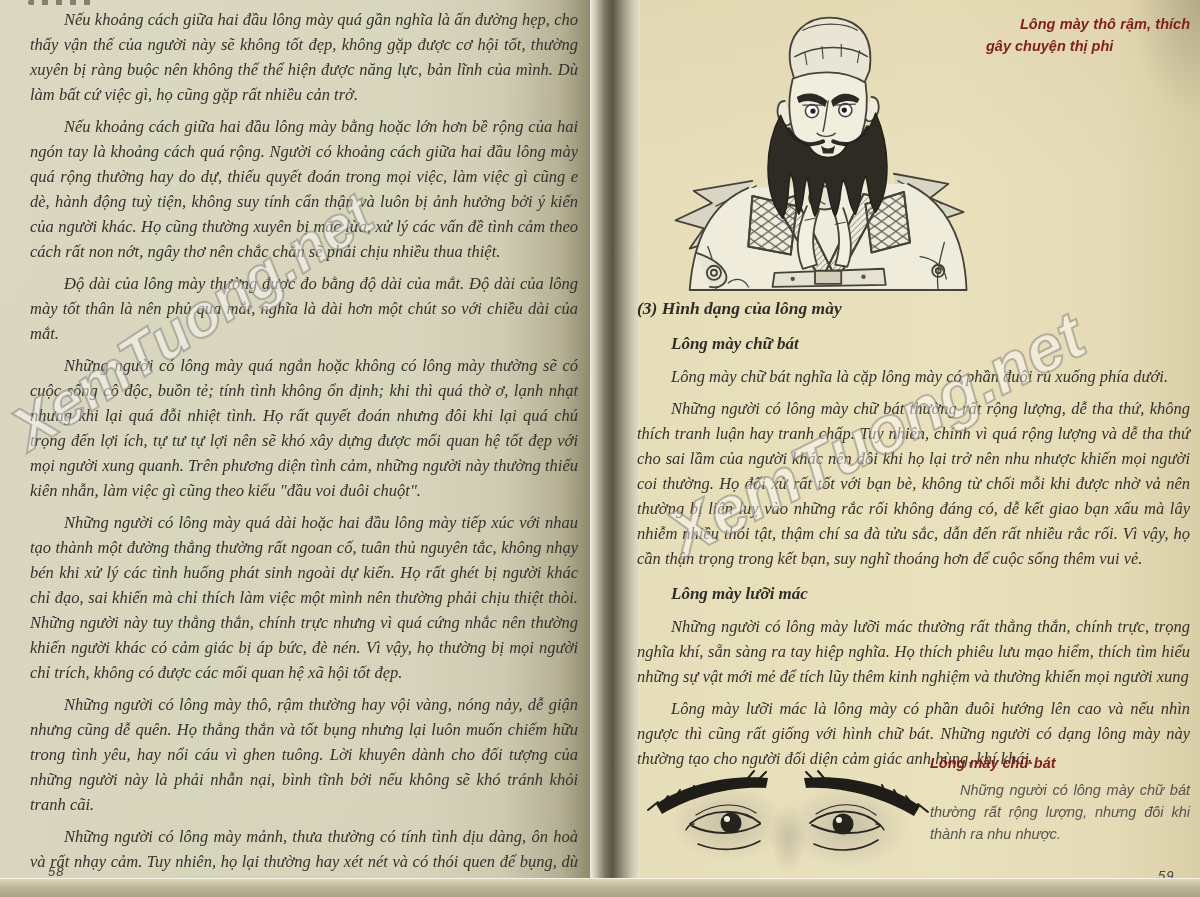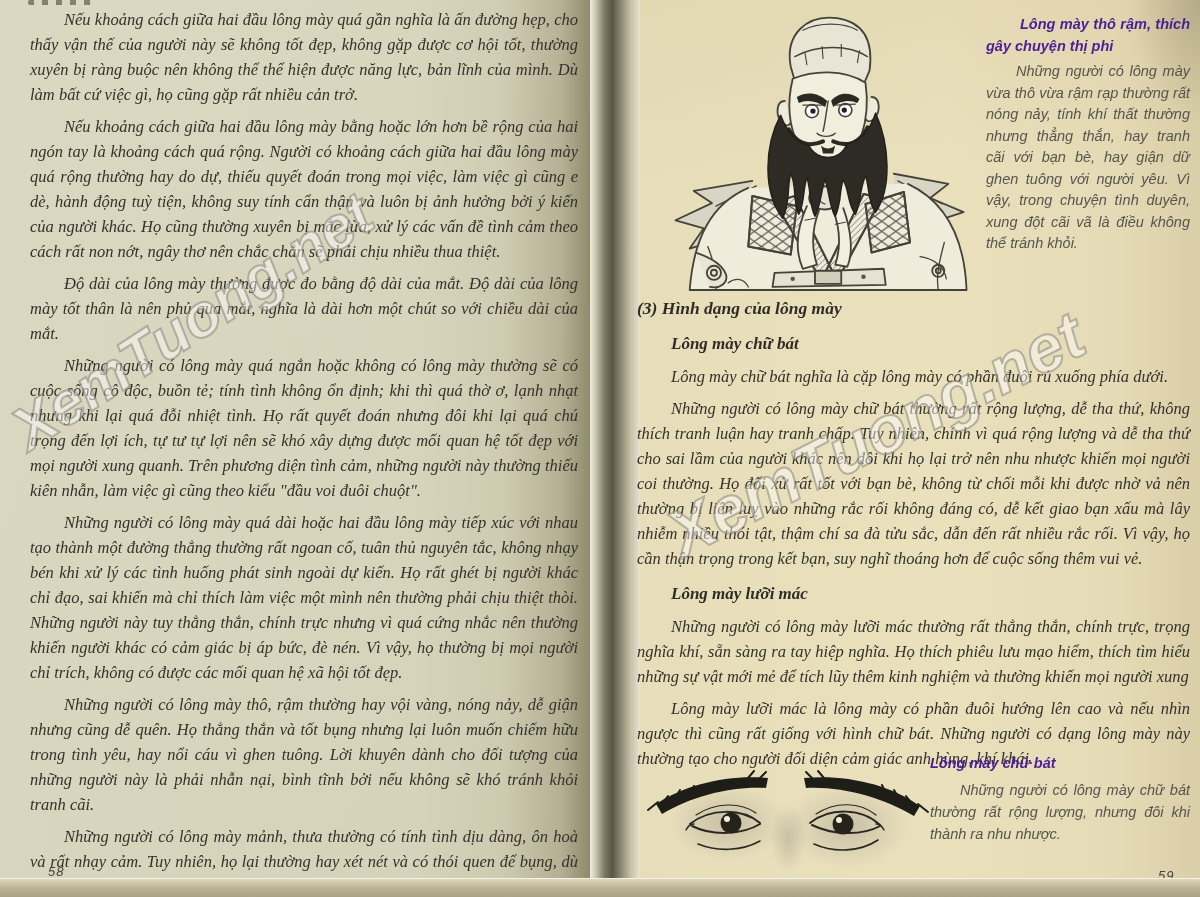--- a/index.html
+++ b/index.html
@@ -44,21 +44,21 @@
   .ltext{position:absolute;left:30px;top:7px;width:548px;}
   .rtext{position:absolute;left:637px;top:292px;width:553px;}
   h2.sec{font-size:17.5px;font-weight:bold;color:#2e2c26;margin:12px 0 8px 0;text-indent:0;}
   h3.sub{font-size:17px;font-weight:bold;color:#2e2c26;margin:10px 0 8px 34px;}
   .pagenum{position:absolute;color:#45433c;font-size:13px;font-family:"Liberation Sans",sans-serif;letter-spacing:1px;}
   .pagenum-left{left:48px;top:864px;}
   .pagenum-right{left:1158px;top:868px;}
 
   
   .caption{font-family:"Liberation Sans",sans-serif;color:#57544d;text-align:justify;}
-  .caption .cap-title{font-weight:bold;color:#4c1d95;text-indent:34px;margin:0 0 4px 0;}
+  .caption .cap-title{font-weight:bold;color:#7f1d1d;text-indent:34px;margin:0 0 4px 0;}
   .caption p{margin:0;}
   .cap-top{position:absolute;left:986px;top:14px;width:204px;font-size:14.5px;line-height:21.5px;}
   .cap-top .cap-body{text-indent:30px;}
   .cap-bottom{position:absolute;left:930px;top:752px;width:260px;font-size:14.5px;line-height:22px;}
   .cap-bottom .cap-title{text-indent:0;margin-bottom:5px;}
   .cap-bottom .cap-body{text-indent:30px;}
 
   
   .watermark{
     position:absolute;font-family:"Liberation Sans",sans-serif;font-weight:bold;white-space:nowrap;
@@ -172,21 +172,20 @@
         <path d="M176,136 C190,142 202,138 210,122" stroke-width="4" stroke="#2b2923"></path>
 
         <path d="M124,110 C108,140 106,186 126,212 C134,196 130,180 134,168 C140,178 136,196 142,208 C148,196 146,182 150,172 C154,182 152,198 158,210 C164,198 164,184 168,174 C172,184 172,200 178,210 C184,198 182,184 186,174 C192,184 190,198 198,208 C204,196 202,182 208,170 C212,180 210,196 218,206 C234,182 232,140 218,108 C212,126 202,136 190,138 C186,148 178,152 171,152 C164,152 156,148 152,140 C140,138 130,126 124,110 Z" fill="#2e2b25" stroke="#23211c" stroke-width="1.5"></path>
         <path d="M164,140 C168,144 174,144 178,140 L176,148 L166,148 Z" fill="#2e2b25" stroke="none"></path>
       </g>
     </svg>
   </div>
 
   <div class="caption cap-top">
     <p class="cap-title">Lông mày thô rậm, thích gây chuyện thị phi</p>
-    <p class="cap-body">Những người có lông mày vừa thô vừa rậm rạp thường rất nóng nảy, tính khí thất thường nhưng thẳng thắn, hay tranh cãi với bạn bè, hay giận dữ ghen tuông với người yêu. Vì vậy, trong chuyện tình duyên, xung đột cãi vã là điều không thể tránh khỏi.</p>
   </div>
 
   <div class="rtext body-text">
     <h2 class="sec" style="margin-top:4px;">(3) Hình dạng của lông mày</h2>
     <h3 class="sub">Lông mày chữ bát</h3>
     <p>Lông mày chữ bát nghĩa là cặp lông mày có phần đuôi rủ xuống phía dưới.</p>
     <p>Những người có lông mày chữ bát thường rất rộng lượng, dễ tha thứ, không thích tranh luận hay tranh chấp. Tuy nhiên, chính vì quá rộng lượng và dễ tha thứ cho sai lầm của người khác nên đôi khi họ lại trở nên nhu nhược khiến mọi người coi thường. Họ đối xử rất tốt với bạn bè, không từ chối mỗi khi được nhờ vả nên thường bị liên luỵ vào những rắc rối không đáng có, dễ kết giao bạn xấu mà lây nhiễm nhiều thói tật, thậm chí sa đà tửu sắc, dẫn đến rất nhiều rắc rối. Vì vậy, họ cần thận trọng trong kết bạn, suy nghĩ thoáng hơn để cuộc sống thêm vui vẻ.</p>
     <h3 class="sub">Lông mày lưỡi mác</h3>
     <p>Những người có lông mày lưỡi mác thường rất thẳng thắn, chính trực, trọng nghĩa khí, sẵn sàng ra tay hiệp nghĩa. Họ thích phiêu lưu mạo hiểm, thích tìm hiểu những sự vật mới mẻ để tích lũy thêm kinh nghiệm và thường khiến mọi người xung</p>
     <p>Lông mày lưỡi mác là lông mày có phần đuôi hướng lên cao và nếu nhìn ngược thì cũng rất giống với hình chữ bát. Những người có dạng lông mày này thường tạo cho người đối diện cảm giác anh hùng, khí khái.</p>

